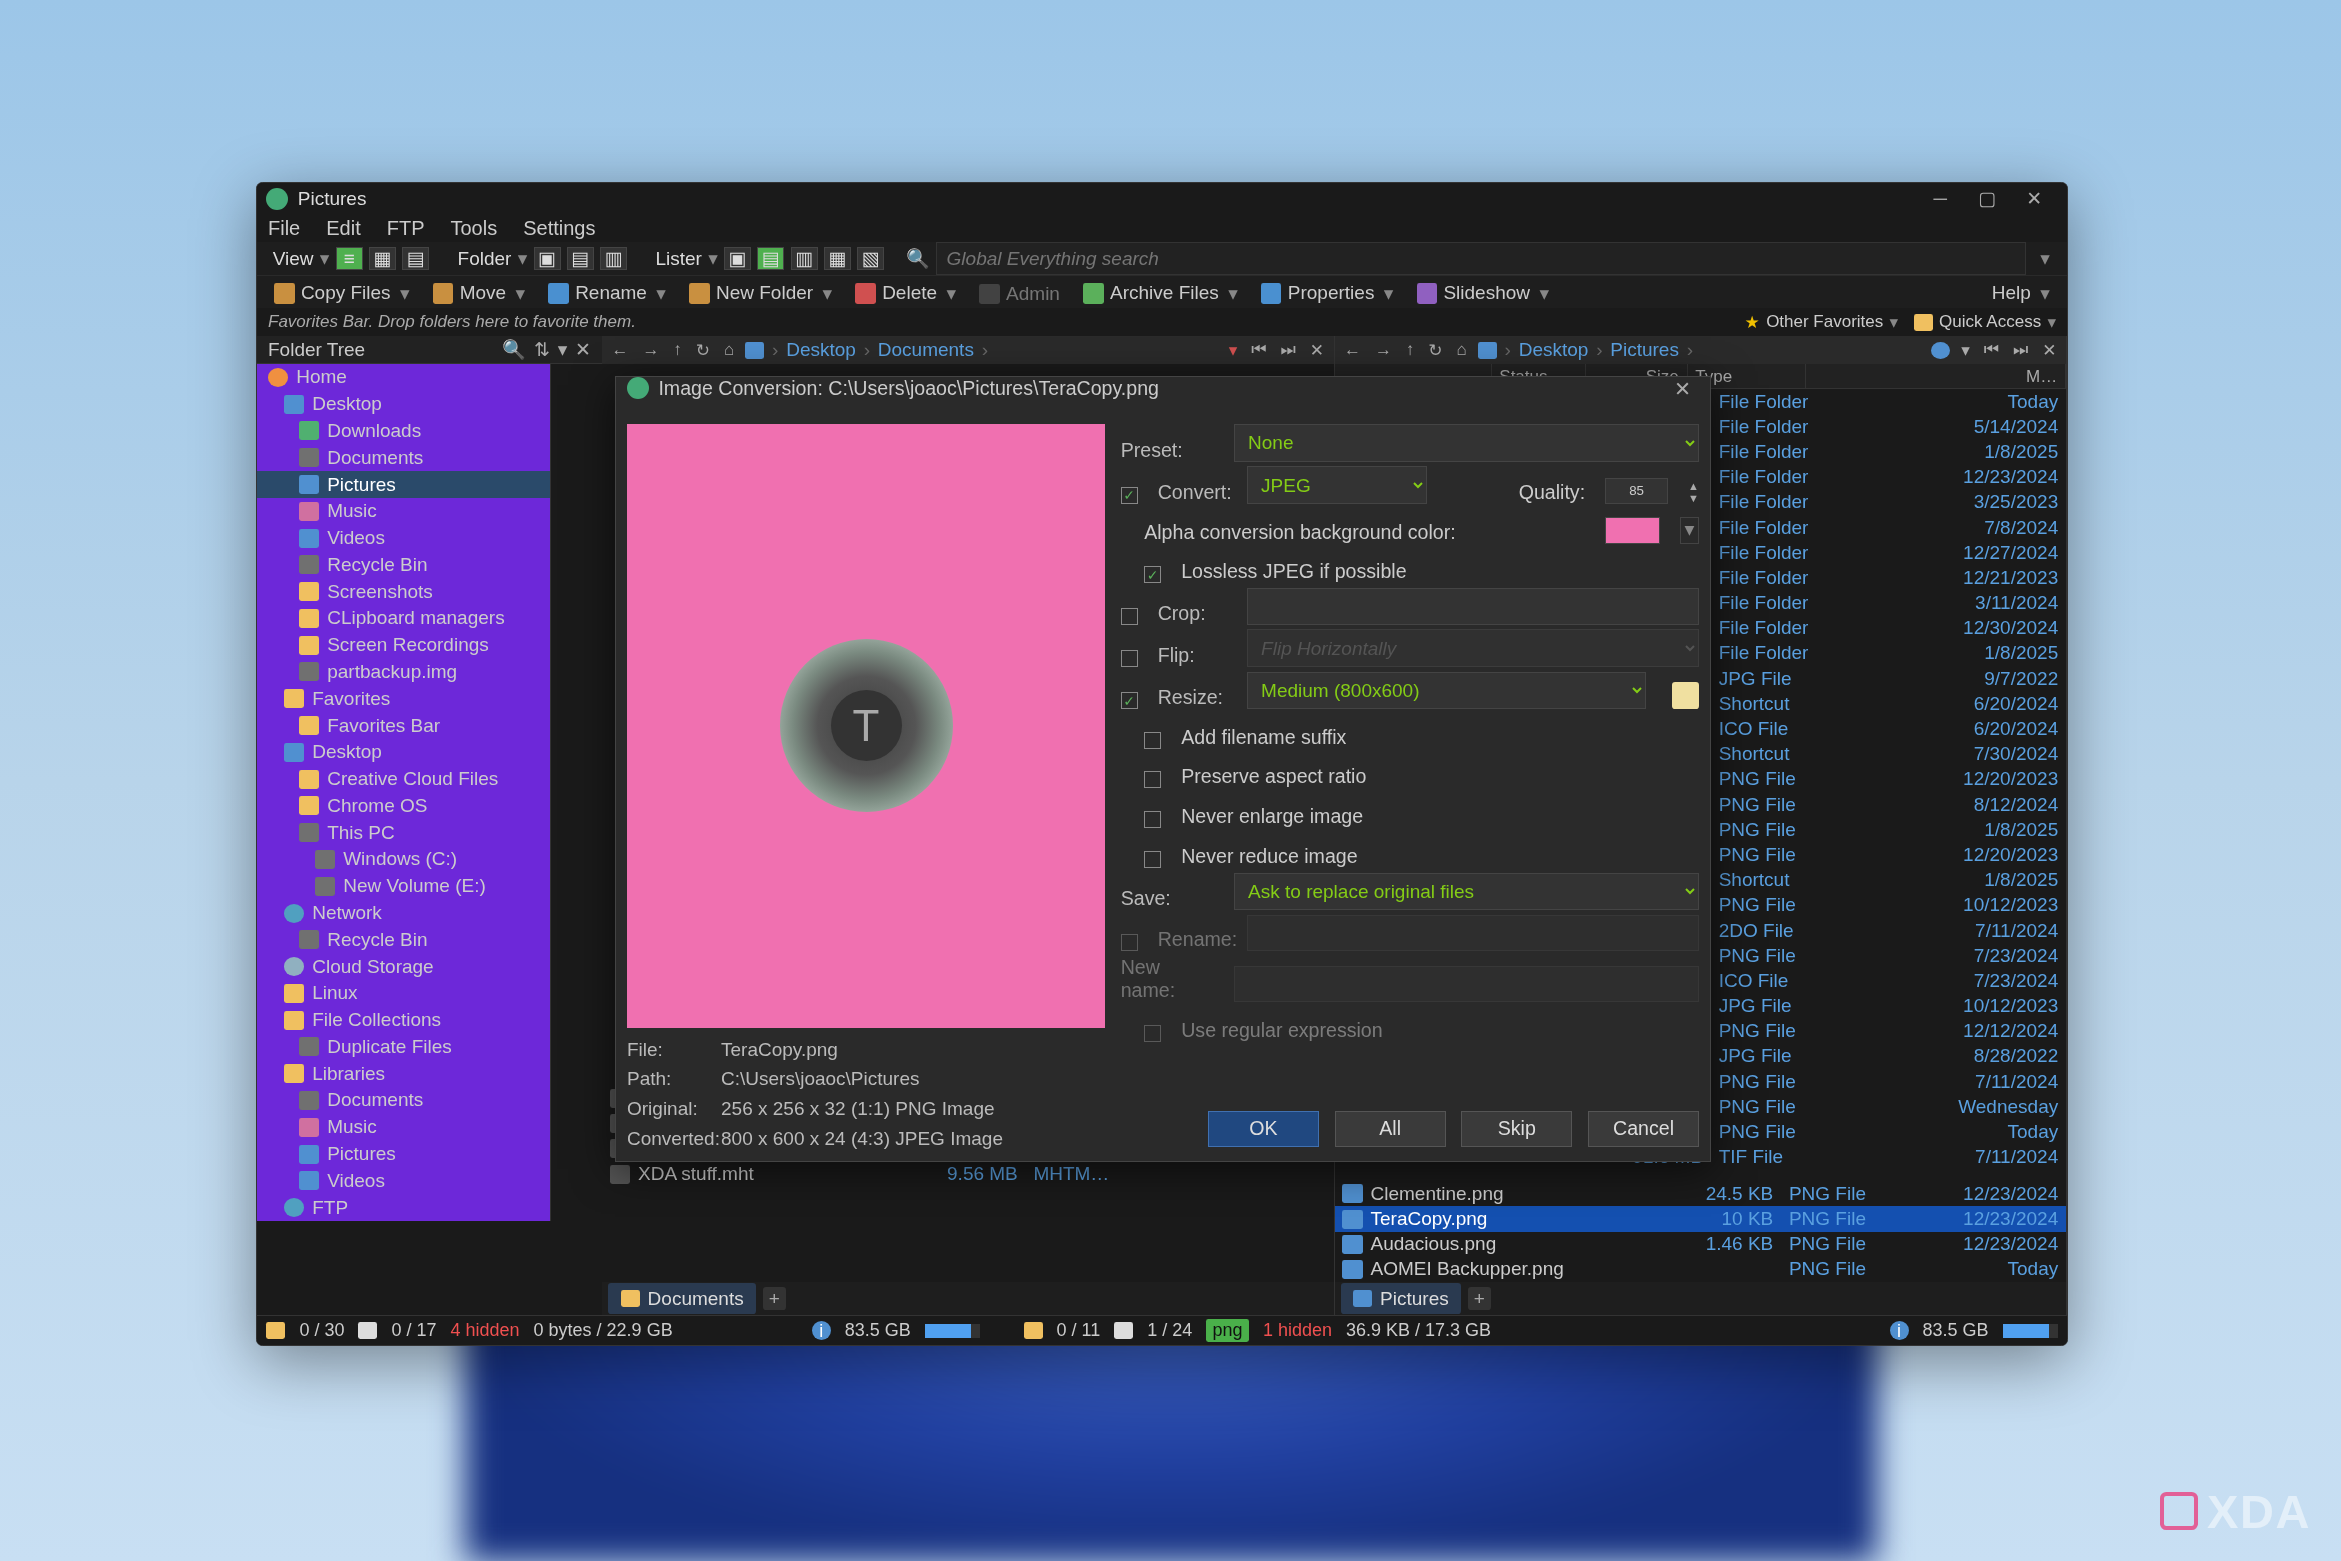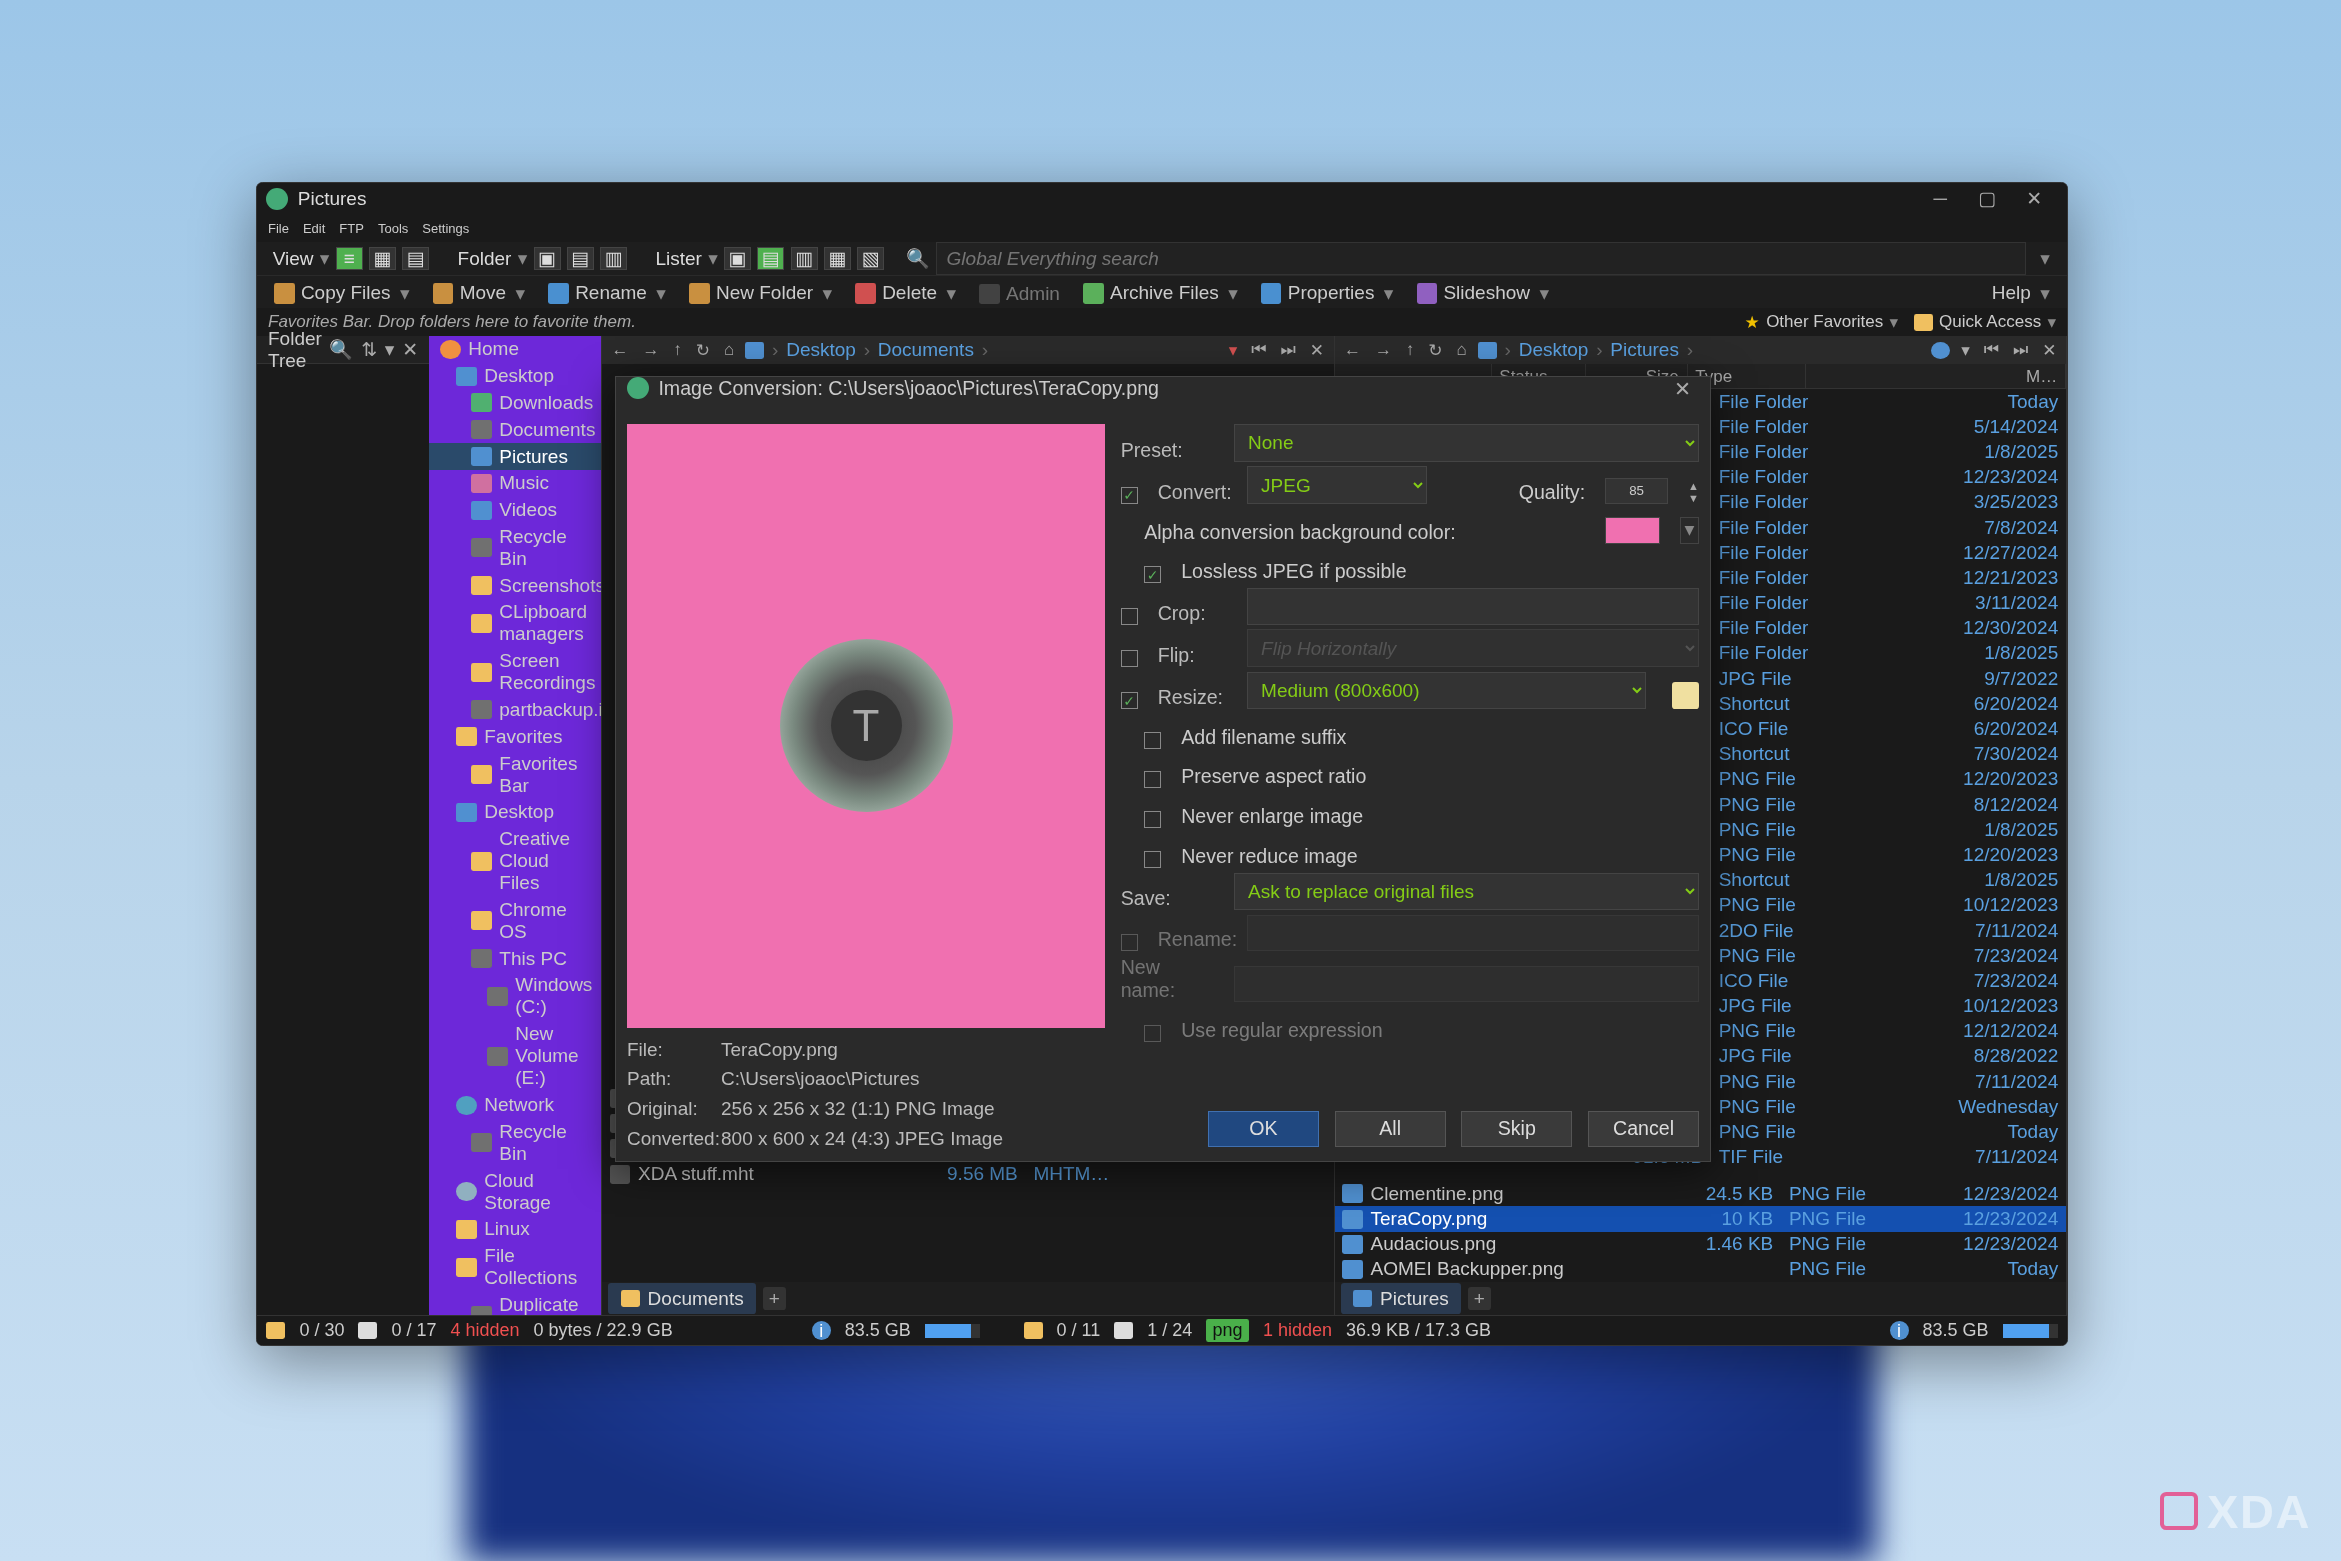--- a/index.html
+++ b/index.html
@@ -3,21 +3,21 @@
 <meta charset="utf-8">
 <style>
 *{box-sizing:border-box;margin:0;padding:0;font-family:"Segoe UI",Arial,sans-serif}
 body{width:2342px;height:1562px;background:linear-gradient(180deg,#9cc6e8 0%,#b8d4ea 50%,#c8dff3 100%);overflow:hidden;position:relative}
 .desktop-bg{position:absolute;bottom:0;left:50%;transform:translateX(-50%);width:1412px;height:471px;background:radial-gradient(ellipse at center,#3a5fbf 0%,#2140a0 40%,#163080 70%);border-radius:50% 50% 0 0;filter:blur(15.7px)}
 .window{position:absolute;left:256px;top:182px;width:1812px;height:1164px;background:#1a1a1a;border:0.8px solid #333;border-radius:6.3px;box-shadow:0 15.7px 63px rgba(0,0,0,.4);color:#ddd;font-size:19px;display:flex;flex-direction:column;overflow:hidden}
 .titlebar{height:31px;display:flex;align-items:center;padding:0 9.4px;background:#1a1a1a}
 .titlebar .icon{width:22px;height:22px;background:#4a7;border-radius:50%;margin-right:9.4px}
 .titlebar .spacer{flex:1}
 .titlebar .winbtn{width:47px;height:31px;display:flex;align-items:center;justify-content:center;color:#aaa}
-.menubar{height:28px;display:flex;align-items:center;padding:0 11px;gap:14px;color:#ccc;font-size:13px}
+.menubar{height:28px;display:flex;align-items:center;padding:0 11px;gap:26px;color:#ccc;font-size:20px}
 .toolbar{height:33px;display:flex;align-items:flex-end;padding:0 9.4px;gap:7.8px;background:#1e1e1e;border-top:0.8px solid #2a2a2a}
 .tbtn{display:flex;align-items:center;gap:6.3px;padding:3.1px 7.8px;color:#ccc;font-size:19px}
 .tbtn .ico{width:20.4px;height:20.4px;background:#c99040;border-radius:2.4px}
 .tbtn .ico.blue{background:#4a90d0}
 .tbtn .ico.red{background:#d05050}
 .tbtn .ico.green{background:#5bb05b}
 .tbtn .ico.grey{background:#666}
 .tbtn .ico.purple{background:#9060c0}
 .tbtn .caret{margin-left:3.1px;color:#888}
 .toolbar .spacer{flex:1}
@@ -213,21 +213,21 @@
         <span style="color:#888">▾</span>
       </span>
     <span class="fb">
         <span class="fico"></span>
         <span>Quick Access</span>
         <span style="color:#888">▾</span>
       </span>
   </div>
 
   <div class="body">
-    <div style="width:345px;display:flex;flex-direction:row">
+    <div style="width:345px;display:flex;flex-direction:column">
       <div class="pane-head">
         <span>Folder Tree</span>
           <span class="spacer"></span>
         <span class="hi">🔍</span>
         <span class="hi">⇅</span>
         <span class="hi">▾</span>
         <span class="hi">✕</span>
       </div>
       <div class="tree" id="tree">
           <div class="tnode ind0">

